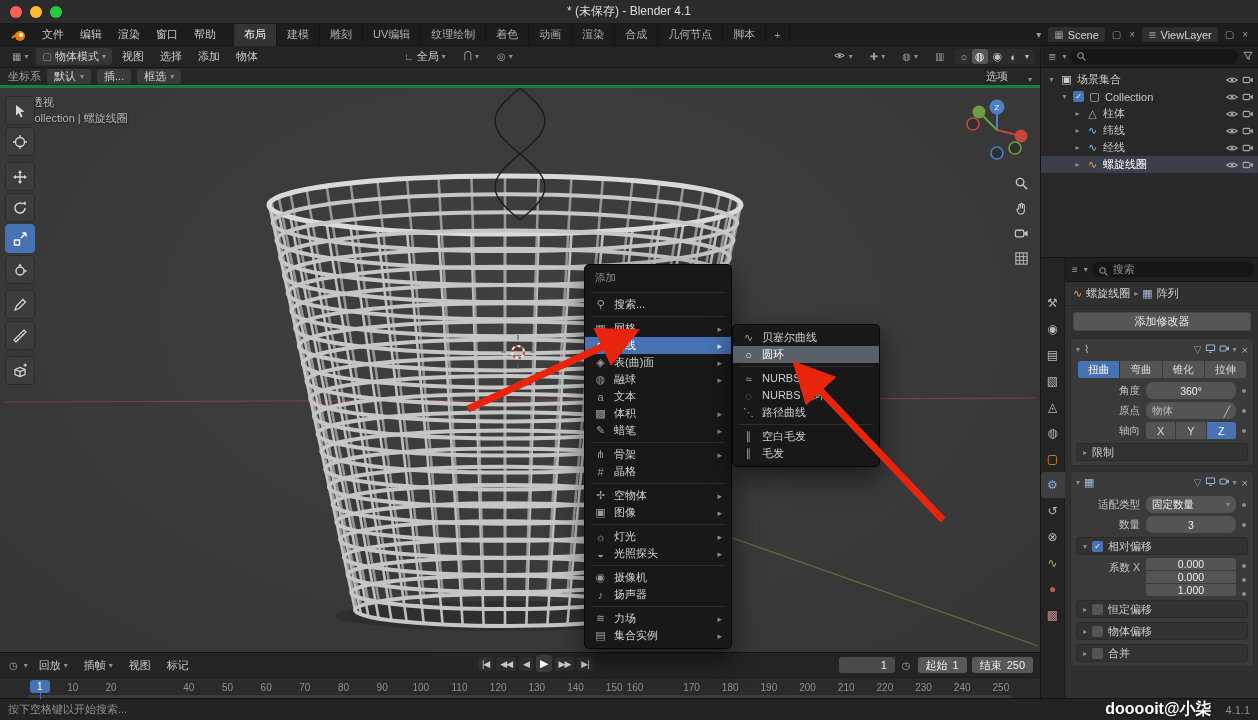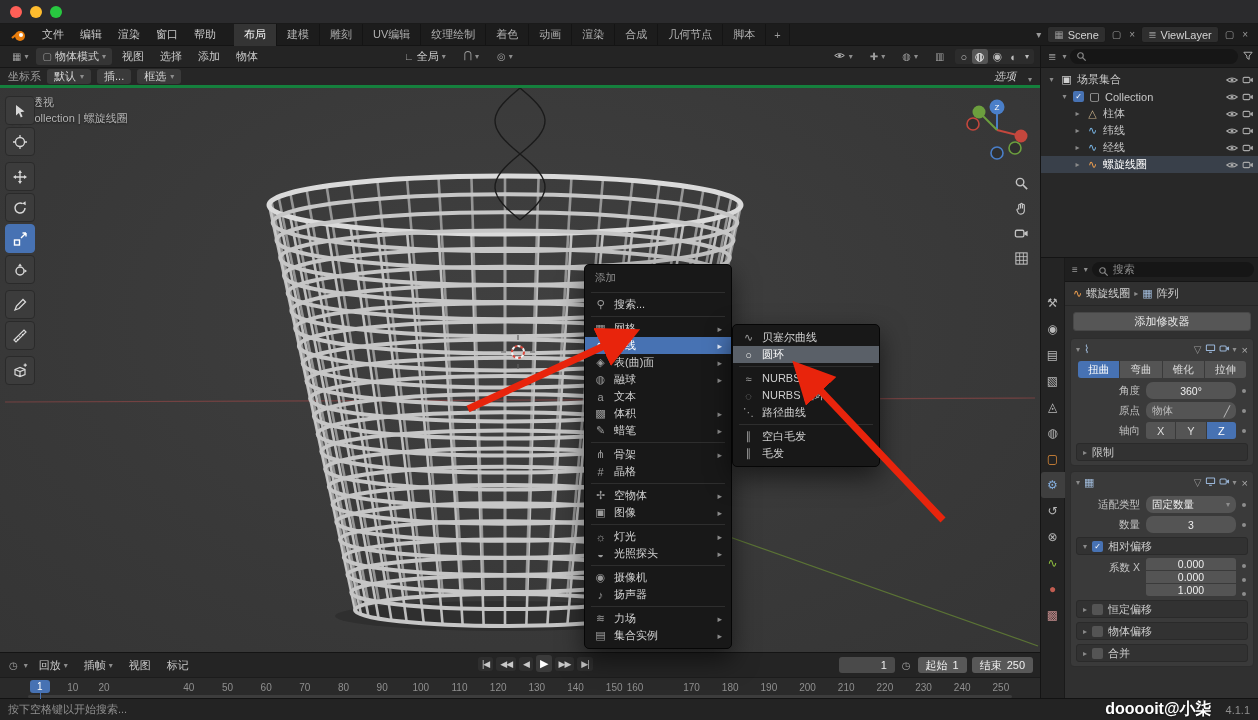--- a/index.html
+++ b/index.html
@@ -38,21 +38,21 @@
   .orient-cluster{display:flex;align-items:center;gap:6px;margin-left:130px;}
   .right-cluster{margin-left:auto;display:flex;align-items:center;gap:5px;}
   .shade{display:flex;align-items:center;background:#2c2c2c;border-radius:3px;padding:0 2px;gap:2px;}
   .shade span{padding:1px 3px;border-radius:3px;color:#bdbdbd;}
   .shade span.on{background:#555555;color:#fff;}
 
   
   #tool-row{position:absolute;left:0;top:68px;width:1040px;height:20px;background:#262626;border-bottom:3px solid #15803d;display:flex;align-items:center;padding:0 8px;gap:6px;}
   #tool-row .lbl{color:#9a9a9a;}
   .ts-field{background:#3a3a3a;height:15px;display:flex;align-items:center;gap:4px;border-radius:3px;padding:0 7px;color:#d6d6d6;}
-  #ts-options{margin-left:auto;display:flex;align-items:flex-end;gap:12px;color:#c9c9c9;font-style:italic;}
+  #ts-options{margin-left:auto;display:flex;align-items:flex-end;gap:20px;color:#c9c9c9;}
 
   
   #viewport{position:absolute;left:0;top:88px;width:1040px;height:564px;background:radial-gradient(ellipse at 50% 40%, #404040 0%, #393939 60%, #353535 100%);overflow:hidden;}
   #vp-svg{position:absolute;left:0;top:0;}
   .vp-overlay{position:absolute;left:10px;top:6px;color:#b4b4b4;font-size:11px;line-height:16px;text-shadow:0 1px 2px rgba(0,0,0,.6);}
   .vp-nav{position:absolute;left:1010px;width:22px;height:22px;display:flex;align-items:center;justify-content:center;color:#c3c3c3;}
   #gizmo{position:absolute;left:960px;top:2px;}
 
   
   #toolbar{position:absolute;left:5px;top:96px;width:32px;z-index:10;display:flex;flex-direction:column;}
@@ -158,20 +158,21 @@
 <body>
 
 <div id="stage">
 
   <div id="titlebar">
     <div class="traffic">
       <span class="tl red"></span>
       <span class="tl yellow"></span>
       <span class="tl green"></span>
     </div>
+    <div class="title">* (未保存) - Blender 4.1</div>
   </div>
 
   <div id="menubar">
     <div class="blogo">
       <svg width="16" height="14" viewBox="0 0 16 14">
           <circle cx="9" cy="8" r="5" fill="#e87d0d"></circle>
           <circle cx="10" cy="7" r="2" fill="#ffffff"></circle>
           <path d="M1 10 L7 5" stroke="#e87d0d" stroke-width="2.2"></path>
         </svg>
     </div>
@@ -967,21 +968,21 @@
         <div class="tl-field">
             <span>结束</span>
             <span>250</span>
           </div>
       </div>
     </div>
     <div id="ruler">
       <div id="playhead">1</div>
       <div id="ruler-scroll"></div>
     <span class="tick" style="left: 72.803px;">10</span>
-        <span class="tick" style="left: 104px;">20</span>
+        <span class="tick" style="left: 111px;">20</span>
         <span class="tick" style="left: 150.143px; margin-top: 48px;">30</span>
         <span class="tick" style="left: 188.813px;">40</span>
         <span class="tick" style="left: 227.483px;">50</span>
         <span class="tick" style="left: 266.153px;">60</span>
         <span class="tick" style="left: 304.823px;">70</span>
         <span class="tick" style="left: 343.493px;">80</span>
         <span class="tick" style="left: 382.163px;">90</span>
         <span class="tick" style="left: 420.833px;">100</span>
         <span class="tick" style="left: 459.503px;">110</span>
         <span class="tick" style="left: 498.173px;">120</span>

